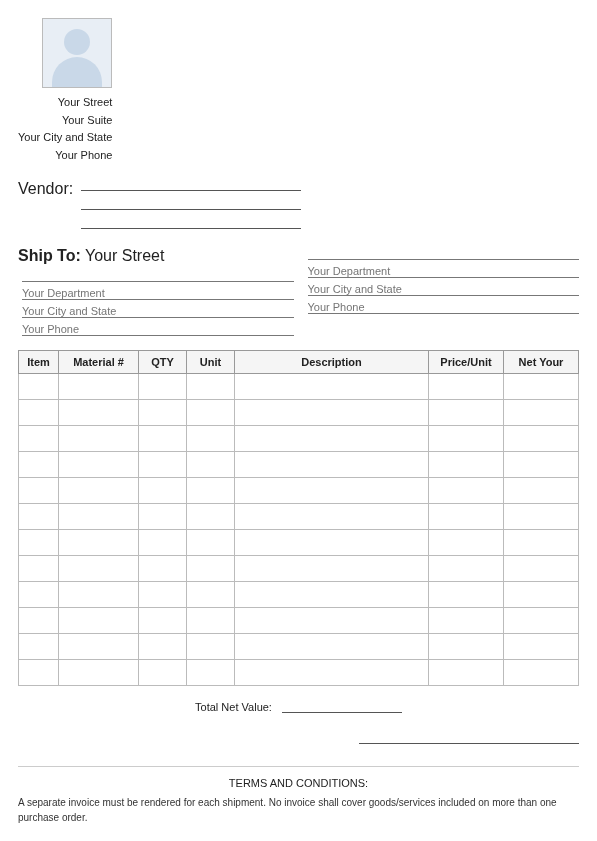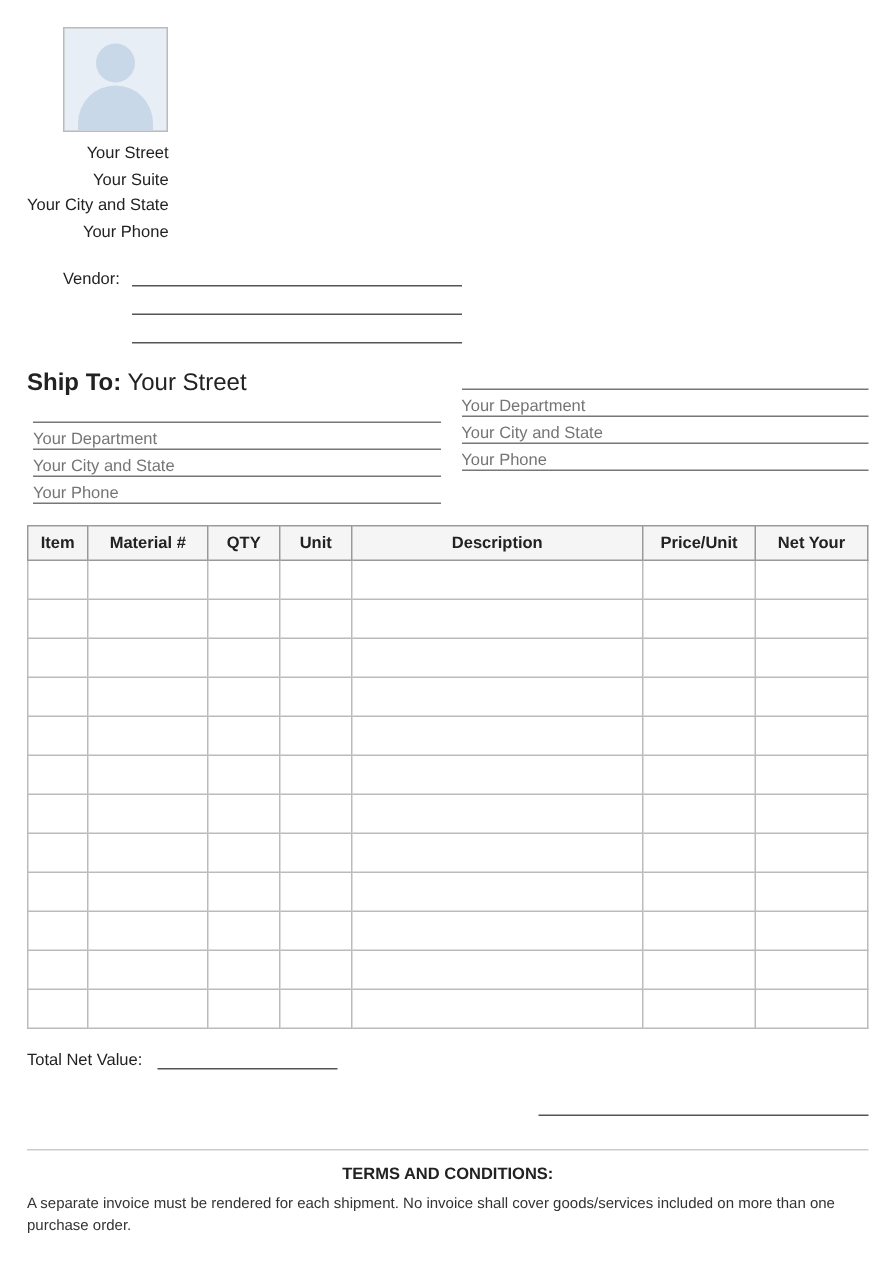--- a/index.html
+++ b/index.html
@@ -89,25 +89,24 @@
       transform: translateX(-50%);
     }
 
     
     .vendor-section {
       display: flex;
       align-items: flex-start;
       margin-bottom: 18px;
     }
     .vendor-label {
-      font-size: 11px;
+      font-size: 16px;
       margin-right: 8px;
       white-space: nowrap;
       padding-top: 2px;
-      margin-left: 24px;
     }
     .vendor-lines {
       display: flex;
       flex-direction: column;
       gap: 6px;
     }
     .underline-field {
       border: none;
       border-bottom: 1px solid #555;
       width: 220px;
@@ -174,21 +173,21 @@
       outline: none;
       background: transparent;
       font-size: 11px;
       text-align: center;
       padding: 0 2px;
     }
 
     
     .total-row {
       display: flex;
-      justify-content: flex-start;
+      justify-content: center;
       align-items: center;
       gap: 10px;
       margin-bottom: 30px;
     }
     .total-label {
       font-size: 11px;
       font-weight: normal;
     }
     .total-underline {
       border: none;
@@ -218,21 +217,21 @@
       width: 220px;
     }
 
     
     .terms-section {
       border-top: 1px solid #ccc;
       padding-top: 10px;
     }
     .terms-title {
       font-size: 11px;
-      font-weight: bold;
+      font-weight: normal;
       text-align: center;
       margin-bottom: 6px;
     }
     .terms-text {
       font-size: 10px;
       line-height: 1.5;
       color: #333;
     }
 
     .col-item { width: 40px; }

